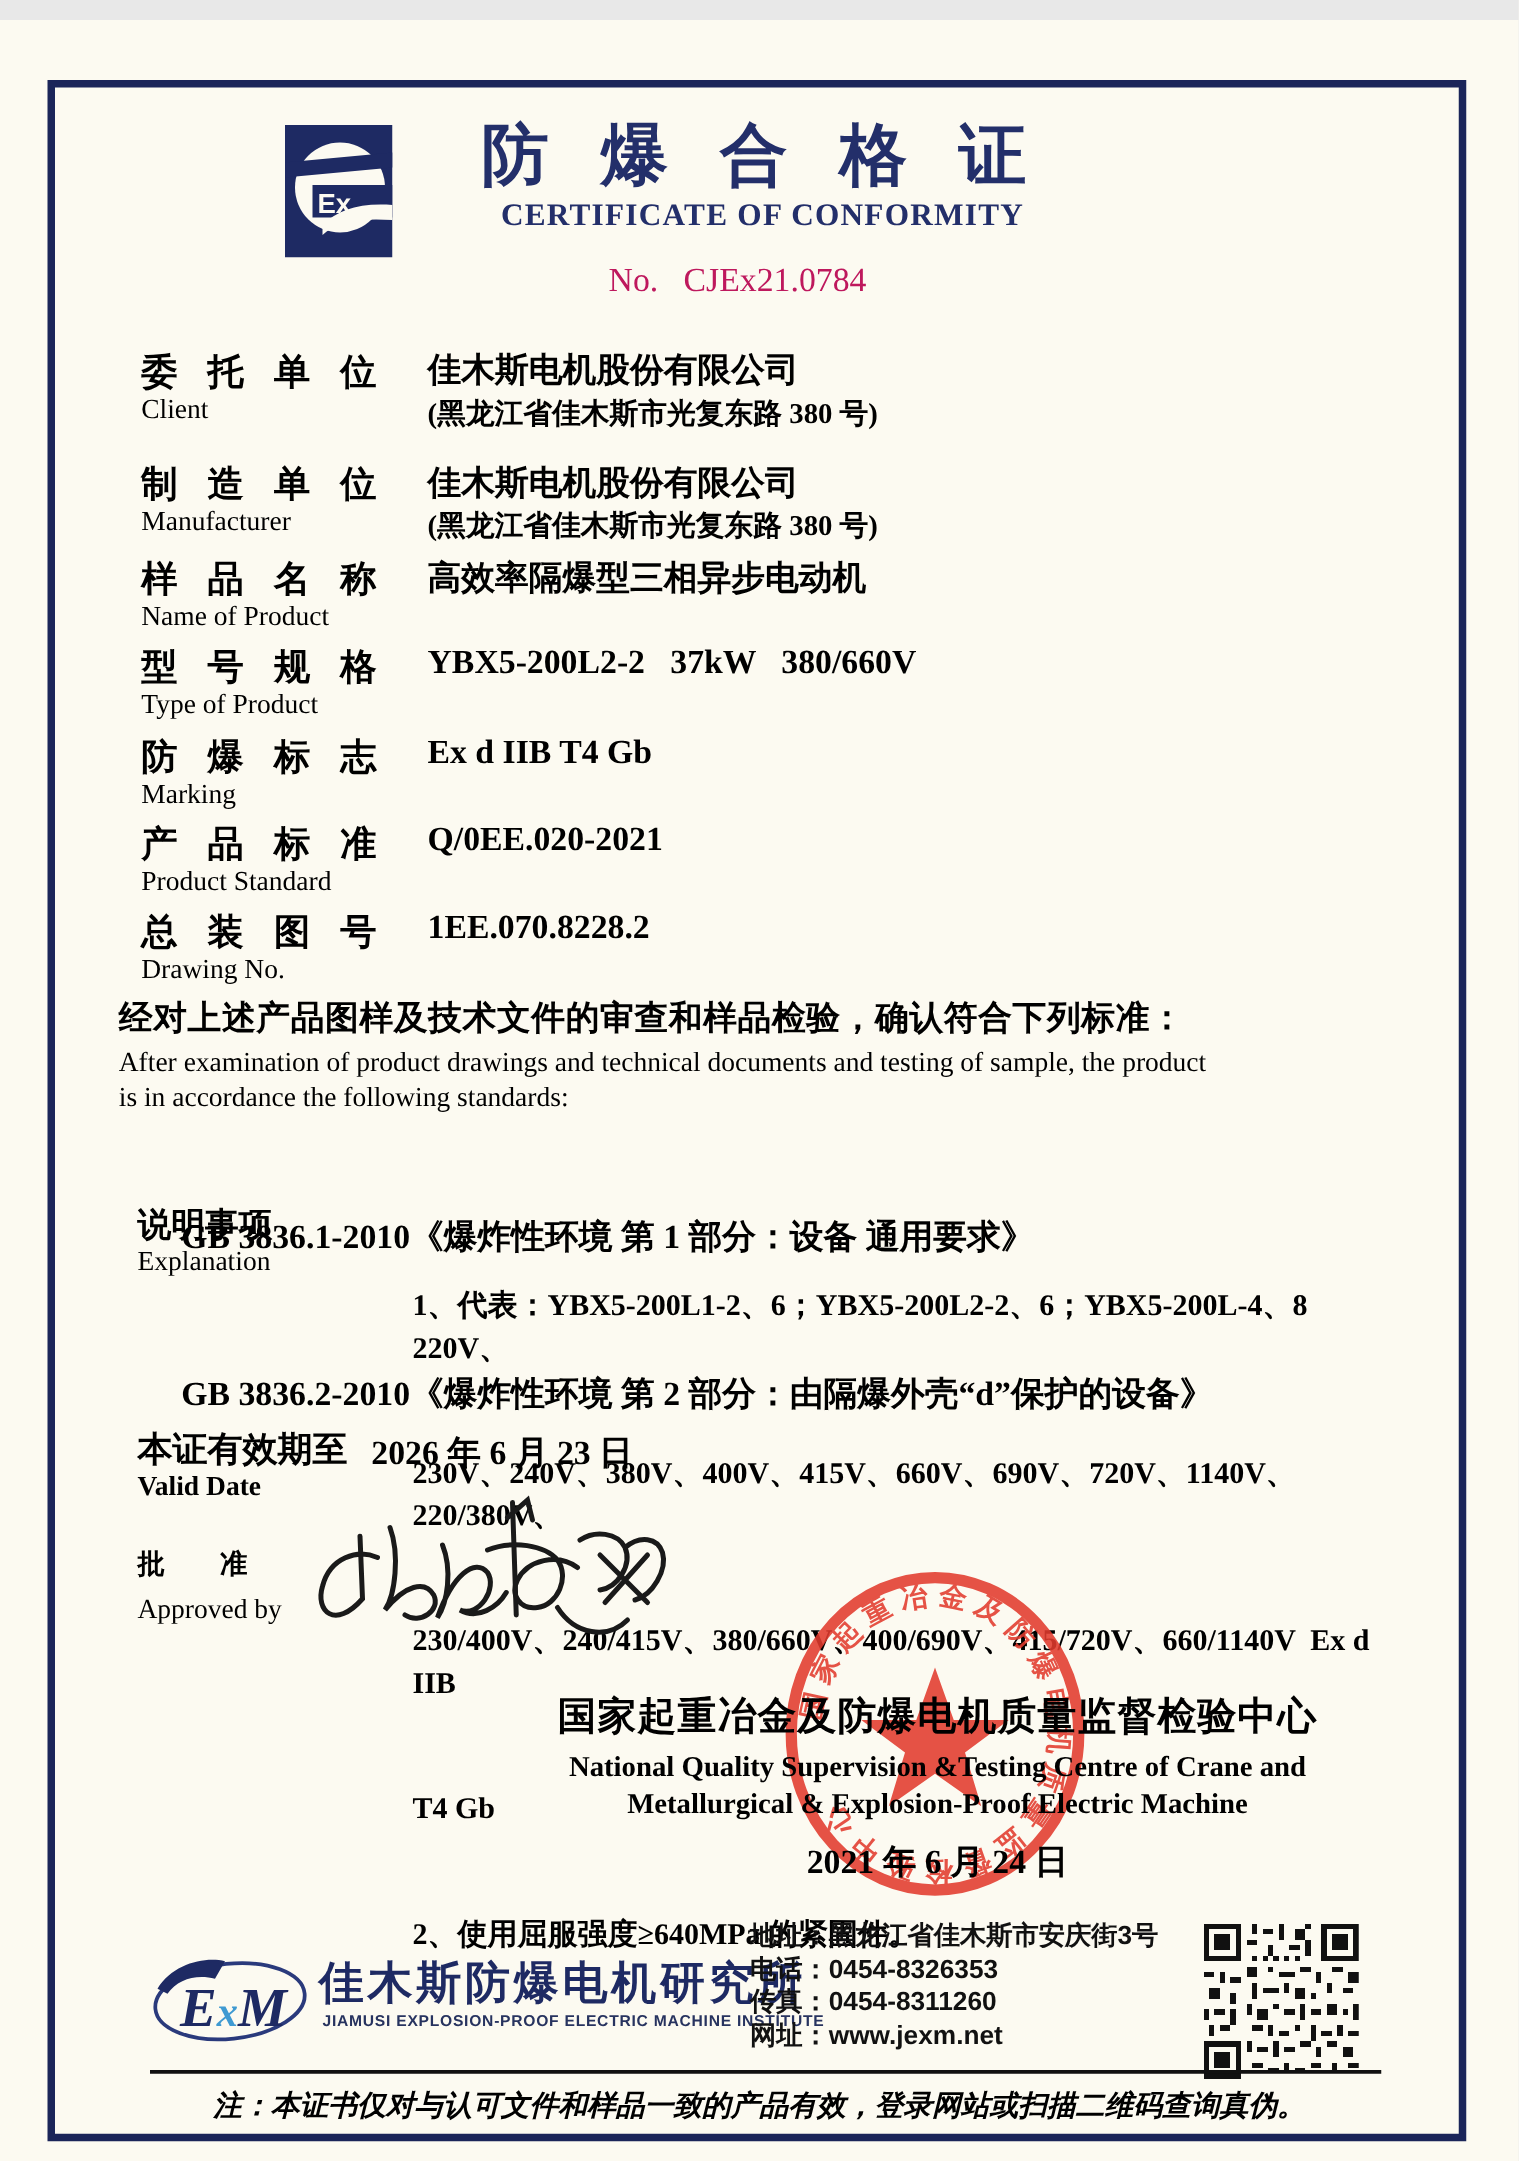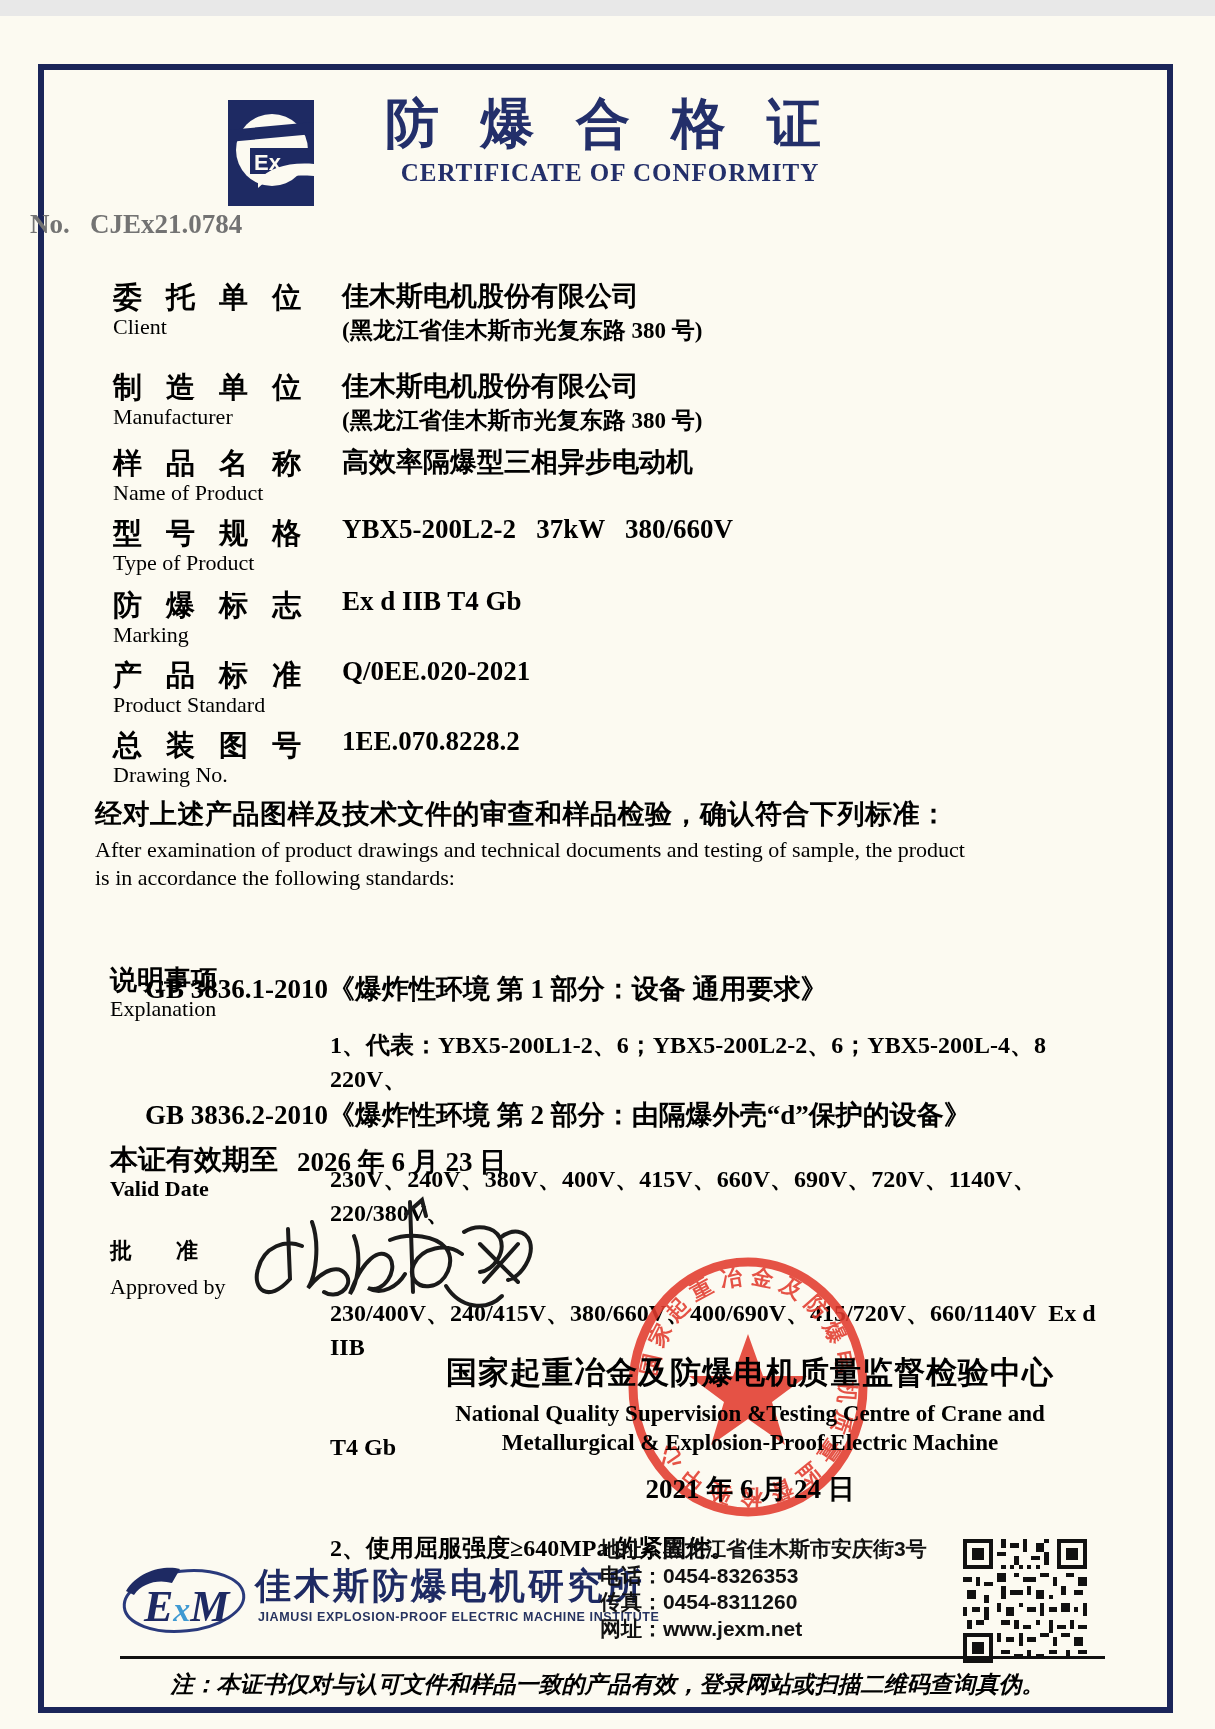--- a/index.html
+++ b/index.html
@@ -6,22 +6,22 @@
   body { background:#e8e8e8; font-family:"Liberation Serif", serif; }
   .page { position:relative; width:1215px; height:1729px; background:#fcfaf1; overflow:hidden; margin:16px auto; }
   .frame { position:absolute; left:38px; top:48px; width:1135px; height:1649px; border:6px solid #1b2559; }
   .abs { position:absolute; }
 
   
   .title-cn { left:330px; top:72px; width:560px; text-align:center; font-weight:bold;
               font-size:54px; letter-spacing:14px; color:#232f6a; font-family:"Liberation Serif", serif; }
   .title-en { left:330px; top:143px; width:560px; text-align:center; font-weight:bold;
               font-size:25px; color:#232f6a; letter-spacing:1px; font-family:"Liberation Serif", serif; }
-  .cert-no  { left:30px; top:193px; width:1120px; font-size:27px; font-weight:700;
-              color:#737373; white-space:pre; }
+  .cert-no  { left:30px; top:193px; width:1120px; text-align:center; font-size:27px; font-weight:400;
+              color:#be185d; white-space:pre; }
 
   
   .field-row { position:absolute; left:0; top:0; width:1100px; height:80px; }
   .f-label-cn { position:absolute; left:113px; top:0; font-family:"Liberation Sans", sans-serif;
                 font-weight:bold; font-size:29px; letter-spacing:8px; color:#000; white-space:pre; }
   .f-label-en { position:absolute; left:113px; top:36px; font-size:22px; color:#000; }
   .f-value    { position:absolute; left:342px; top:0; font-size:27px; font-weight:600; color:#000; white-space:pre; }
   .f-note     { position:absolute; left:342px; top:37px; font-size:23px; font-weight:600; color:#000; white-space:pre; }
 
   

